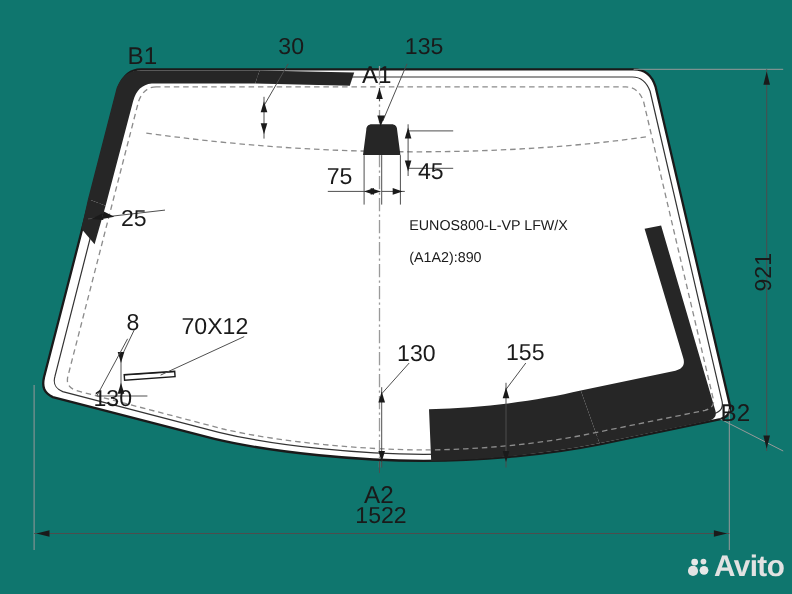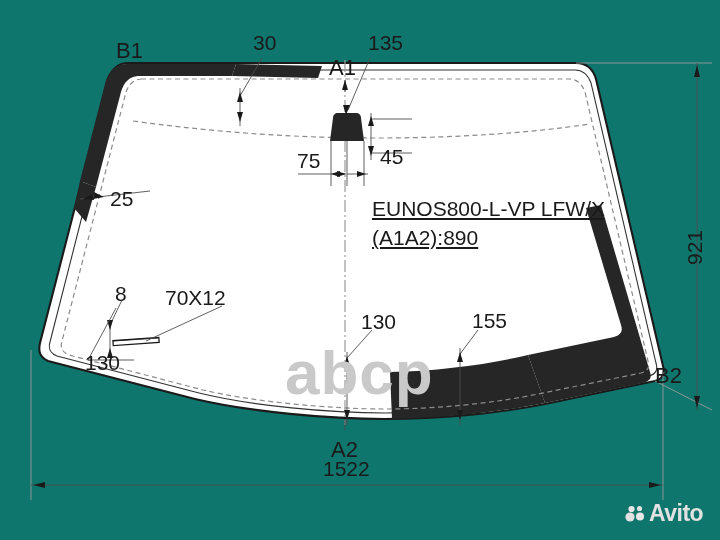--- a/index.html
+++ b/index.html
@@ -32,22 +32,21 @@
     line-height: 1;
     user-select: none;
   }
   .dim {
     font-size: 21px;
   }
   .tag {
     font-size: 22px;
   }
   .spec {
-    font-size: 21px;
-    text-decoration: underline;
+    font-size: 13px;
   }
   .rot {
     transform: rotate(-90deg);
     transform-origin: left top;
   }
   .wm-abcp {
     position: absolute;
     font-size: 62px;
     font-weight: bold;
     color: #c9c9c9;
@@ -55,21 +54,21 @@
     user-select: none;
   }
   .wm-avito {
     position: absolute;
     display: flex;
     align-items: center;
     gap: 4px;
     user-select: none;
   }
   .wm-avito .txt {
-    font-size: 23px;
+    font-size: 27px;
     color: #e2e2e2;
     font-weight: bold;
     letter-spacing: -0.5px;
   }
 </style>
 </head>
 <body>
 
 <div id="page">
 
@@ -232,32 +231,31 @@
   <div class="lbl dim" style="left:110px; top:188px;">25</div>
 
   <div class="lbl dim" style="left:115px; top:283px;">8</div>
 
   <div class="lbl dim" style="left:165px; top:287px;">70X12</div>
 
   <div class="lbl dim" style="left:85px; top:352px;">130</div>
 
   <div class="lbl dim" style="left:361px; top:311px;">130</div>
 
-  <div class="lbl dim" style="left:472px; top:310px;">155</div>
+  <div class="lbl dim" style="left:460px; top:310px;">155</div>
 
   <div class="lbl dim rot" style="left:684px; top:265px;">921</div>
 
   <div class="lbl dim" style="left:323px; top:458px;">1522</div>
 
   <div class="lbl spec" style="left:372px; top:198px;">EUNOS800-L-VP LFW/X</div>
 
   <div class="lbl spec" style="left:372px; top:227px;">(A1A2):890</div>
 
 
-  <div class="wm-abcp" style="left:285px; top:337px;">abcp</div>
 
   <div class="wm-avito" style="left:625px; top:500px;">
     <svg width="20" height="20" viewBox="0 0 20 20">
       <circle cx="5" cy="13" r="4.6" fill="#e2e2e2"></circle>
       <circle cx="6.5" cy="5" r="3.1" fill="#e8e8e8"></circle>
       <circle cx="14.5" cy="4.5" r="2.6" fill="#e2e2e2"></circle>
       <circle cx="15" cy="12.5" r="4" fill="#e8e8e8"></circle>
     </svg>
     <span class="txt">Avito</span>
   </div>

